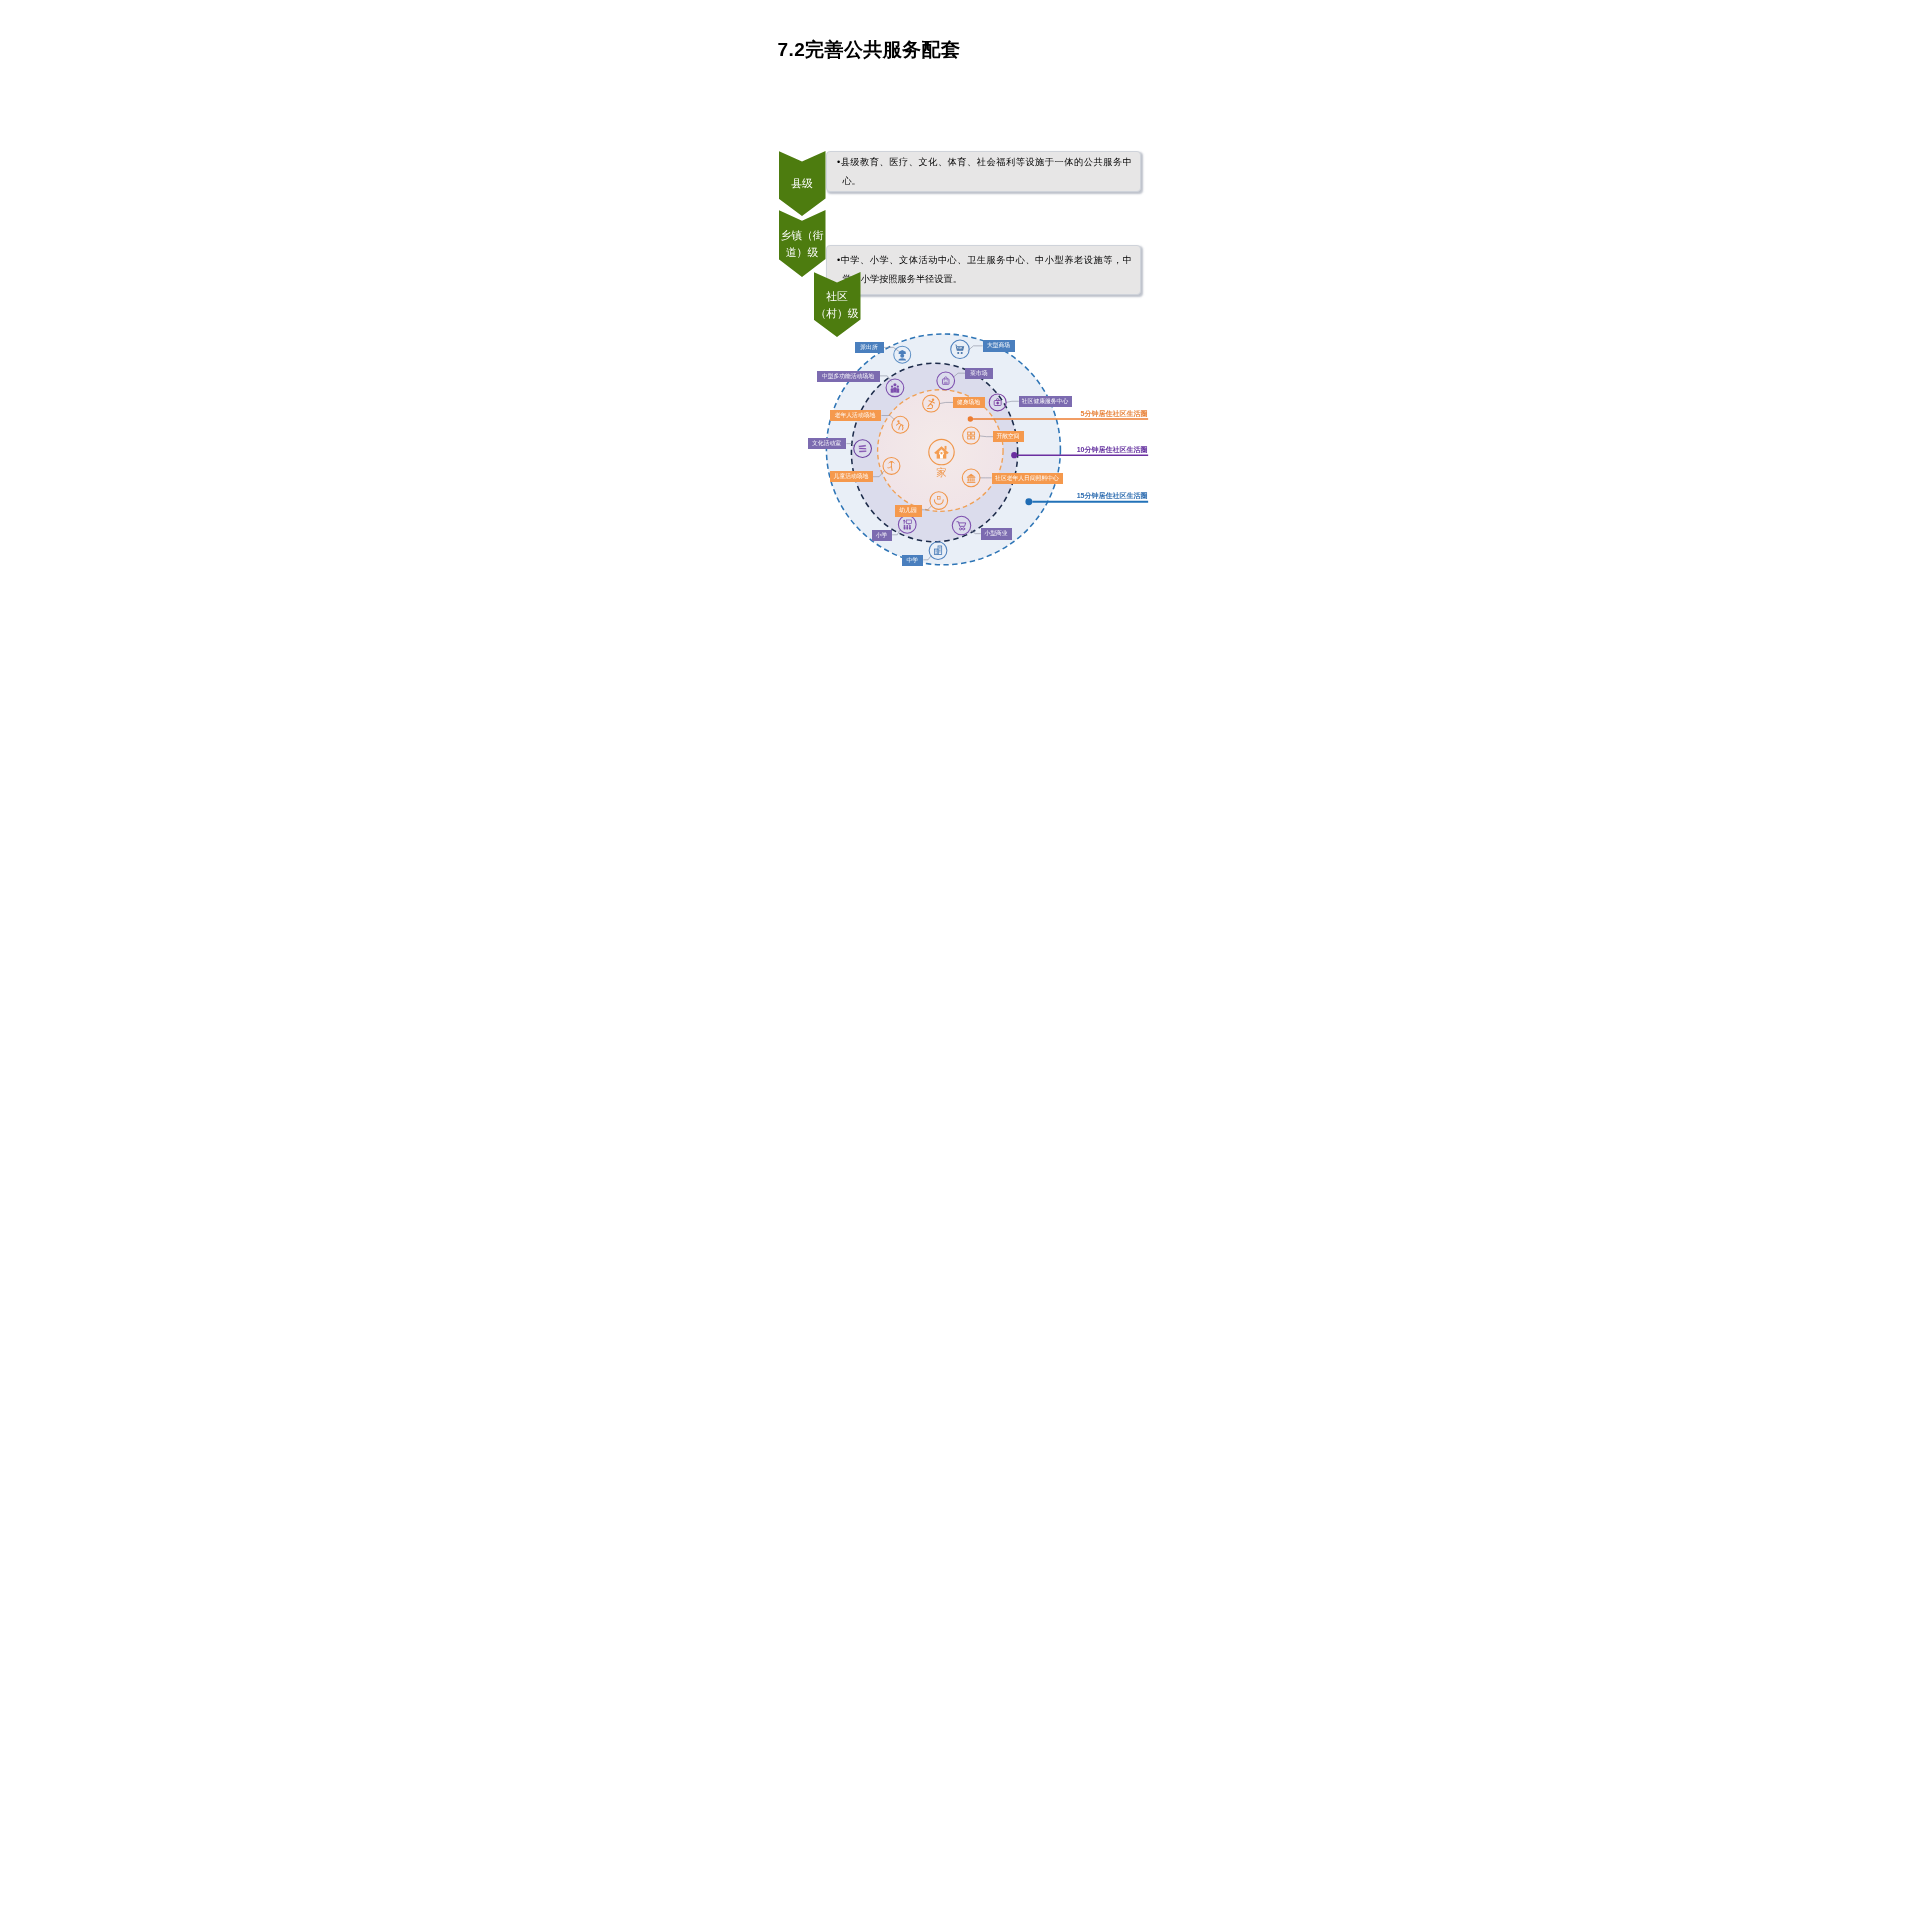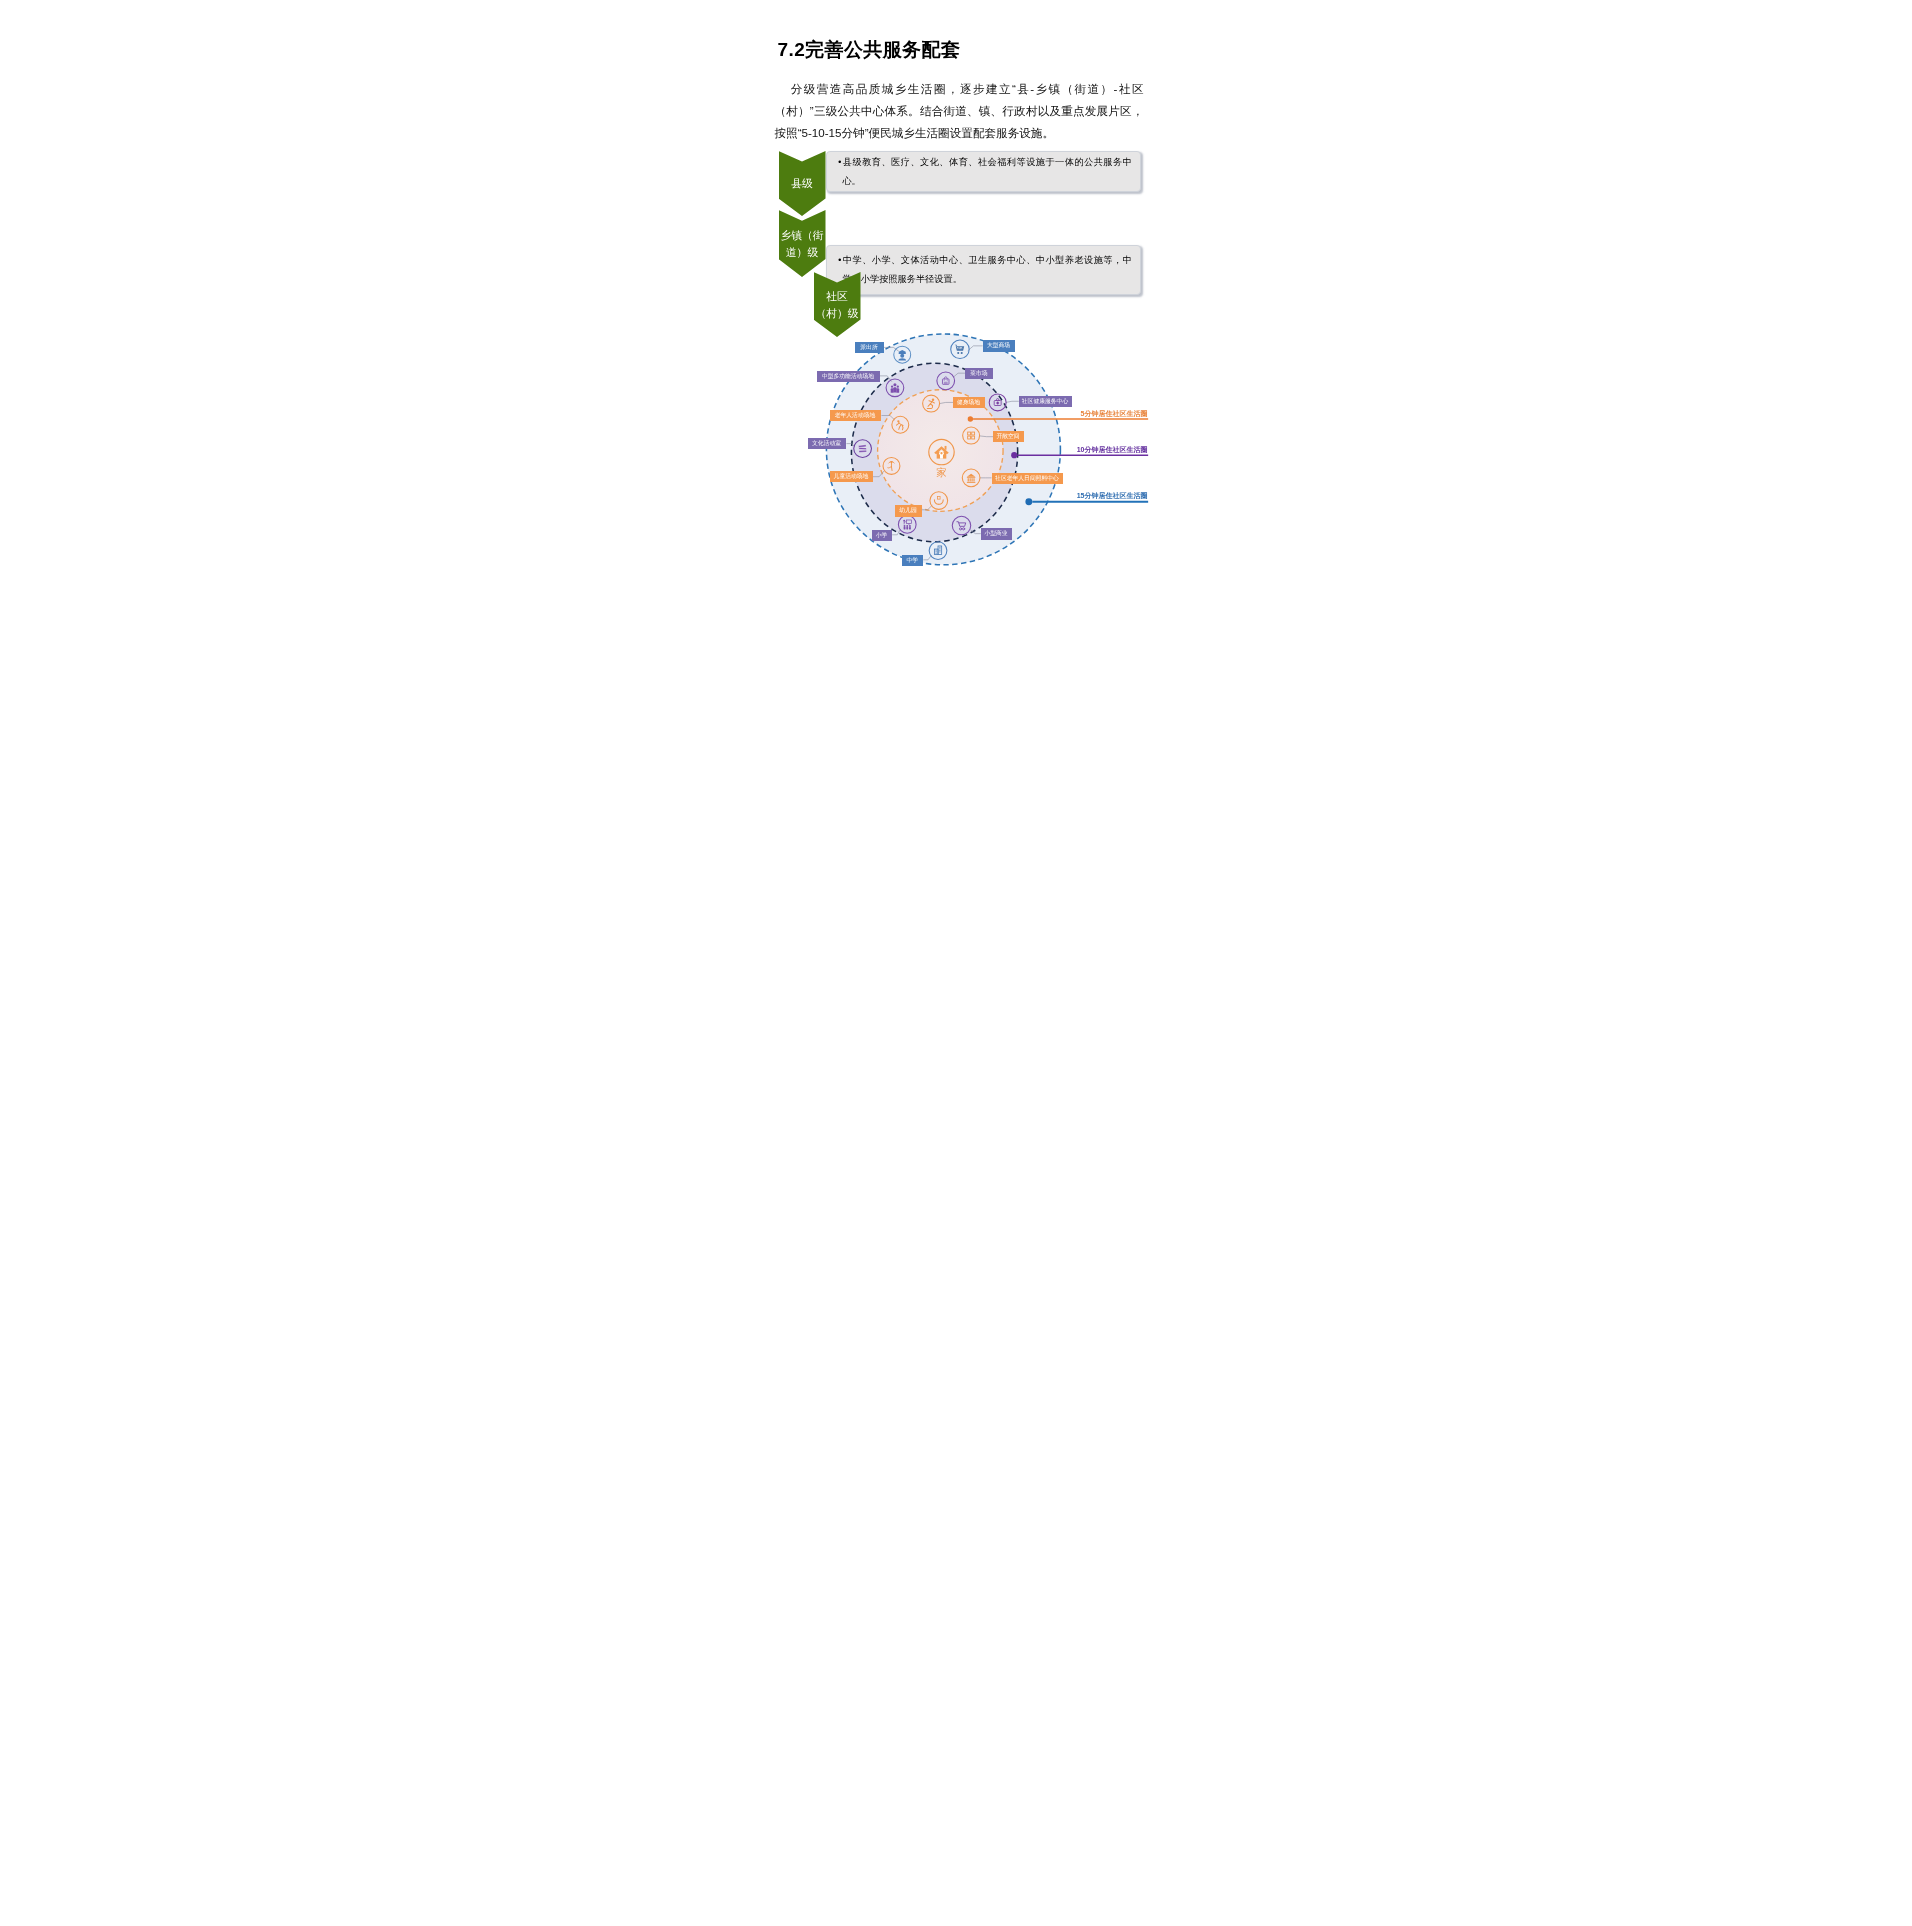--- a/index.html
+++ b/index.html
@@ -34,21 +34,21 @@
   .level-box {
     position:absolute; left:82px; width:315px; background:#e7e6e6;
     border:0.4px solid #cfd3da; border-radius:3.9px;
     box-shadow:1.2px 1.5px 1.9px rgba(110,120,140,.45);
     display:flex; align-items:center;
     padding:0 7.7px 0 10.4px; font-size:9.2px; color:#000; font-weight:500;
   }
   .box-1 { top:0.4px;   height:41px; }
   .box-2 { top:59px; height:50px;margin-top:35px; }
   .box-3 { top:121px; height:50px; }
-  .level-box span { display:block; line-height:19px; padding-left:.6em; text-indent:-.6em; text-align:justify;font-family:Liberation Mono, monospace; }
+  .level-box span { display:block; line-height:19px; padding-left:.6em; text-indent:-.6em; text-align:justify; }
   
   .diagram { position:absolute; left:0; top:332px; width:425px; height:269px; }
   .diagram svg { position:absolute; left:0; top:0; }
   .fac-label {
     position:absolute; color:#fff; font-size:5.8px; font-weight:500;
     display:flex; align-items:center; justify-content:center;
     text-align:center; white-space:nowrap; line-height:1;
   }
   .fac-blue   { background:#4a7fbe; }
   .fac-purple { background:#7c6bb0; }
@@ -62,21 +62,20 @@
     text-align:center; color:#f0964a; font-size:10.4px; font-weight:500;
   }
 </style>
 </head>
 <body>
 
 <div class="page">
 
   <h1 class="title">7.2完善公共服务配套</h1>
 
-  <p class="intro">分级营造高品质城乡生活圈，逐步建立“县-乡镇（街道）-社区（村）”三级公共中心体系。结合街道、镇、行政村以及重点发展片区，按照“5-10-15分钟”便民城乡生活圈设置配套服务设施。</p>
 
   <div class="levels">
     <div class="chevron chev-1">县级</div>
     <div class="level-box box-1">
       <span>•县级教育、医疗、文化、体育、社会福利等设施于一体的公共服务中心。</span>
     </div>
     <div class="chevron chev-2">乡镇（街道）级</div>
     <div class="level-box box-2">
       <span>•中学、小学、文体活动中心、卫生服务中心、中小型养老设施等，中学、小学按照服务半径设置。</span>
     </div>

